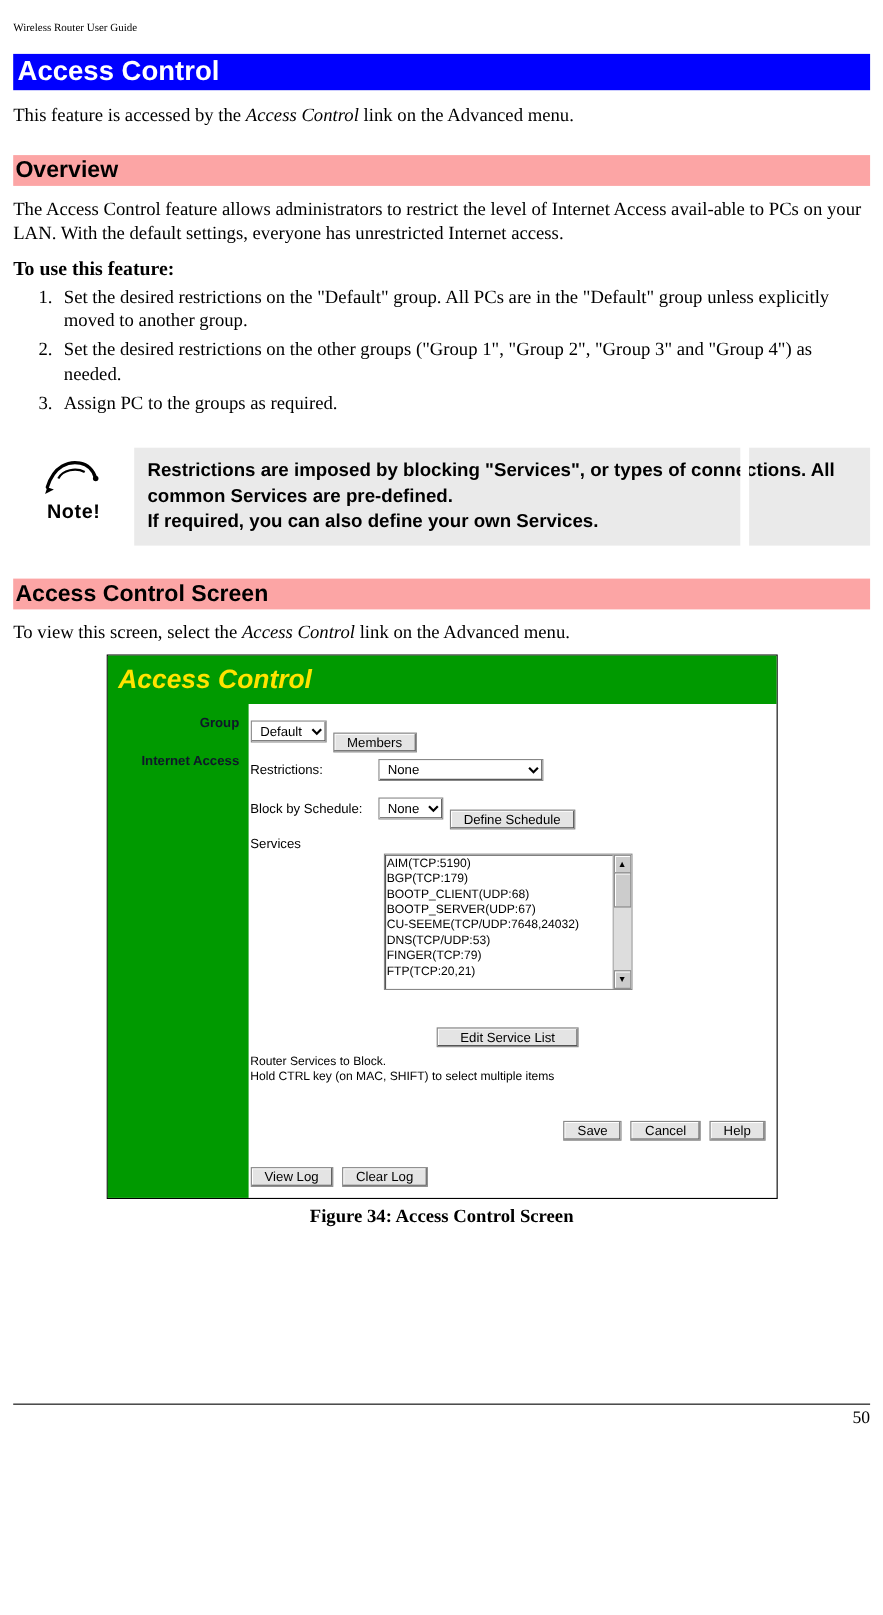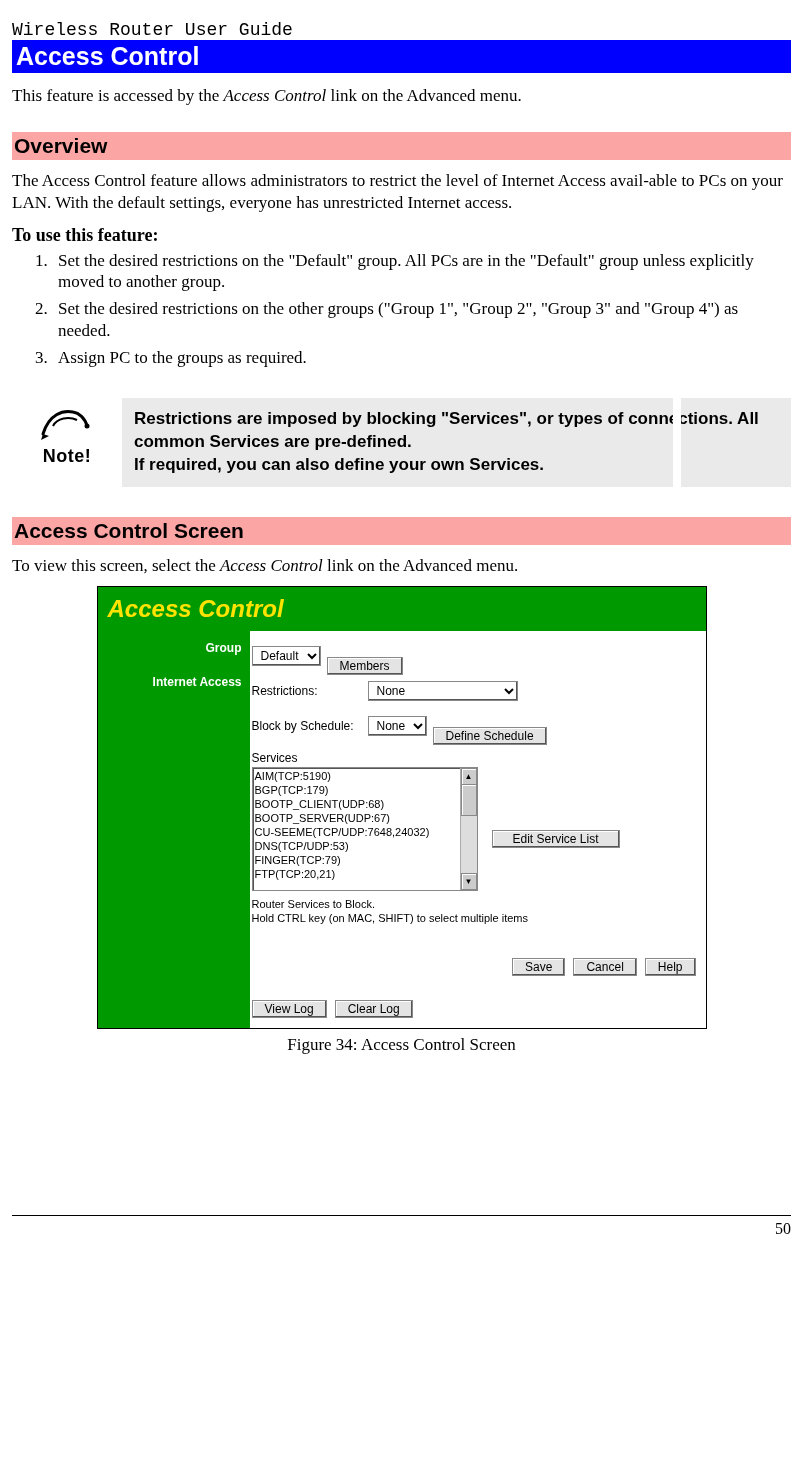--- a/index.html
+++ b/index.html
@@ -9,22 +9,23 @@
     padding: 0;
     color: #000;
   }
   .page {
     width: 803px;
     margin: 0 auto;
     padding: 20px 12px 10px 12px;
     box-sizing: border-box;
   }
   .header-line {
-    font-size: 18px;
-    font-family: Liberation Mono, monospace;
+    font-size: 10px;
+    font-family: Liberation Serif, serif;
+    margin-bottom: 18px;
   }
   .h1-bar {
     background: #0000ff;
     color: #fff;
     font-family: Arial, sans-serif;
     font-weight: bold;
     font-size: 25px;
     padding: 2px 4px;
     margin-bottom: 12px;
   }
@@ -102,23 +103,23 @@
     font-family: Arial, sans-serif;
     font-weight: bold;
     font-style: italic;
     font-size: 24px;
     padding: 8px 10px;
   }
   .ac-body {
     display: flex;
   }
   .ac-side {
-    width: 152px;
+    width: 128px;
     background: #009a00;
-    color: #ffffff;
+    color: #0f172a;
     font-weight: bold;
     font-size: 12px;
     text-align: right;
     padding: 10px 8px 10px 4px;
     box-sizing: border-box;
   }
   .ac-side .lbl1 { margin-bottom: 20px; }
   .ac-main {
     flex: 1;
     padding: 6px 10px 10px 2px;
@@ -140,21 +141,21 @@
   }
   select.win { background: #fff; }
   .winbtn {
     background: #e4e4e4;
     padding: 1px 12px;
     cursor: default;
     margin-top: 20px;
   }
   .winbtn.wide { padding: 1px 20px; }
   .svc-label { margin: 4px 0 2px 0; }
-  .svc-box-wrap { display: flex; gap: 14px; align-items: center; }
+  .svc-box-wrap { display: flex; gap: 14px; align-items: center; flex-direction: column; }
   .svc-list {
     width: 220px;
     height: 120px;
     background: #fff;
     border: 1px solid #888;
     box-shadow: inset 1px 1px 0 #555, inset -1px -1px 0 #fff;
     overflow: hidden;
     font-size: 11px;
     line-height: 14px;
     padding: 1px 2px;
@@ -165,21 +166,21 @@
     background: #ddd; border-left: 1px solid #aaa;
   }
   .svc-list .sb .arr { height: 15px; background: #ccc; border: 1px solid #888; box-shadow: inset 1px 1px 0 #fff; display:flex; align-items:center; justify-content:center; font-size:8px;}
   .svc-list .sb .thumb { position:absolute; top:16px; height:30px; left:0; right:0; background:#ccc; border:1px solid #888; box-shadow: inset 1px 1px 0 #fff;}
   .svc-list .sb .arr.bot { position:absolute; bottom:0; left:0; right:0;}
   .hint { font-size: 11px; margin: 6px 0 8px 0; line-height: 1.3; }
   .btn-row { display: flex; gap: 8px; margin-top: 4px;}
   .btn-row.right { justify-content: flex-end; margin-top: 12px;}
   .caption {
     text-align: center;
-    font-weight: normal;
+    font-weight: bold;
     margin: 6px 0 20px 0;
     font-size: 17px;
   }
   .footer {
     border-top: 1px solid #000;
     text-align: right;
     font-size: 16px;
     padding-top: 4px;
     margin-top: 160px;
   }

